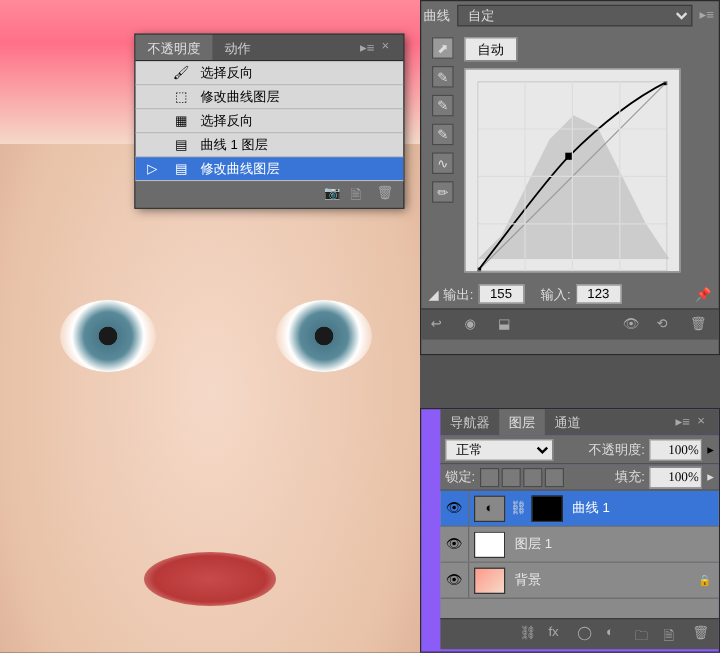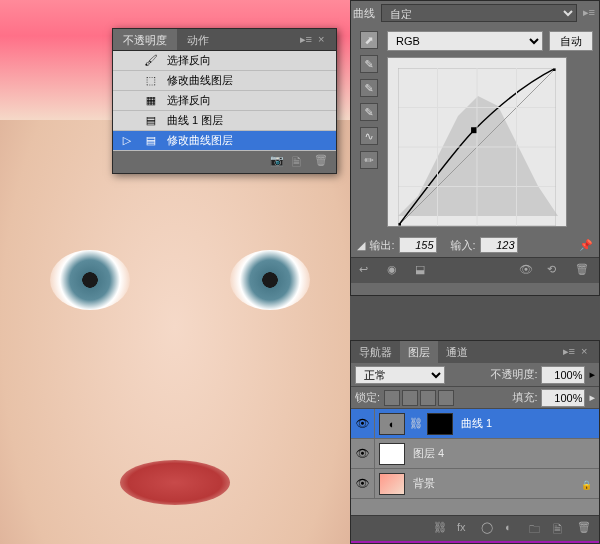--- a/index.html
+++ b/index.html
@@ -43,32 +43,32 @@
 .tool-icon { width: 18px; height: 18px; background: #7a7a7a; border: 1px solid #4a4a4a; display: flex; align-items: center; justify-content: center; color: #ddd; cursor: pointer; }
 .tool-icon.active { background: #9a9a9a; }
 .curves-right { flex: 1; }
 .channel-row { display: flex; gap: 6px; margin-bottom: 6px; }
 .channel-select { flex: 1; background: #e8e8e8; border: 1px solid #888; padding: 2px 4px; height: 20px; }
 .auto-btn { background: #e8e8e8; border: 1px solid #888; padding: 2px 10px; height: 20px; cursor: pointer; }
 .curves-graph { width: 180px; height: 170px; background: #e8e8e8; border: 1px solid #888; position: relative; }
 .histogram { position: absolute; bottom: 10px; left: 10px; right: 10px; height: 140px; opacity: 0.35; }
 .curve-line { position: absolute; inset: 10px; }
 .output-row { display: flex; align-items: center; gap: 4px; padding: 4px 6px; color: #ddd; }
-.output-row input { width: 38px; background: #e8e8e8; border: 1px solid #888; padding: 1px 2px; text-align: right; font-style: italic; }
+.output-row input { width: 38px; background: #e8e8e8; border: 1px solid #888; padding: 1px 2px; text-align: center; }
 .curves-bottom { height: 26px; background: #535353; border-top: 1px solid #3a3a3a; display: flex; align-items: center; gap: 12px; padding: 0 8px; }
 
 
-.layers-panel { position: absolute; right: 0; top: 340px; width: 250px; height: 204px; background: #a21caf; border: 1px solid #2a2a2a; }
+.layers-panel { position: absolute; right: 0; top: 340px; width: 250px; height: 204px; background: #8b5cf6; border: 1px solid #2a2a2a; padding-left: 16px; }
 .layers-tabs { display: flex; background: #535353; height: 22px; }
 .layers-tab { padding: 4px 8px; color: #ccc; cursor: pointer; }
 .layers-tab.active { background: #6b6b6b; color: #e0e0e0; }
 .blend-row { display: flex; align-items: center; height: 24px; padding: 2px 4px; gap: 4px; background: #6b6b6b; border-bottom: 1px solid #4a4a4a; }
 .blend-select { background: #e8e8e8; border: 1px solid #888; padding: 1px 4px; height: 18px; width: 90px; }
 .opacity-label { color: #ddd; margin-left: auto; }
-.opacity-input { background: #e8e8e8; border: 1px solid #888; width: 44px; padding: 1px 2px; text-align: right; height: 18px; }
+.opacity-input { background: #e8e8e8; border: 1px solid #888; width: 44px; padding: 1px 2px; text-align: right; height: 18px; font-family: Liberation Serif, serif; }
 .lock-row { display: flex; align-items: center; height: 22px; padding: 2px 4px; gap: 4px; background: #6b6b6b; border-bottom: 1px solid #4a4a4a; color: #ddd; justify-content: flex-end; }
 .lock-icons { display: flex; gap: 2px; }
 .lock-icon { width: 16px; height: 16px; background: #7a7a7a; border: 1px solid #4a4a4a; }
 .layer-list { background: #8a8a8a; height: 106px; overflow: auto; }
 .layer-item { display: flex; align-items: center; height: 30px; border-bottom: 1px solid #6a6a6a; background: #8a8a8a; }
 .layer-item.selected { background: #3875d7; }
 .layer-vis { width: 24px; display: flex; justify-content: center; border-right: 1px solid #6a6a6a; height: 100%; align-items: center; }
 .layer-thumb { width: 26px; height: 22px; background: #fff; margin: 0 4px; border: 1px solid #333; }
 .layer-thumb.mask { background: #000; }
 .layer-thumb.bg-thumb { background: linear-gradient(135deg, #ff9a8a 0%, #f5d9c8 100%); }
@@ -162,23 +162,20 @@
     <div class="curves-tools">
       <div class="tool-icon active">⬈</div>
       <div class="tool-icon">✎</div>
       <div class="tool-icon">✎</div>
       <div class="tool-icon">✎</div>
       <div class="tool-icon">∿</div>
       <div class="tool-icon">✏</div>
     </div>
     <div class="curves-right">
       <div class="channel-row">
-        <select class="channel-select chevron">
-          <option>RGB</option>
-        </select>
         <button class="auto-btn">自动</button>
       </div>
       <div class="curves-graph">
         <svg class="histogram" viewBox="0 0 160 140" preserveAspectRatio="none">
           <polygon fill="#999" points="0,140 20,120 40,80 60,40 80,20 100,30 120,70 140,110 160,140"></polygon>
         </svg>
         <svg class="curve-line" viewBox="0 0 160 160" preserveAspectRatio="none">
           <line x1="0" y1="160" x2="160" y2="0" stroke="#999" stroke-width="1"></line>
           <path d="M 0 160 Q 60 80 77 63 Q 120 20 160 0" stroke="#000" stroke-width="1.5" fill="none"></path>
           <rect x="74" y="60" width="6" height="6" fill="#000"></rect>
@@ -255,21 +252,21 @@
       <div class="layer-thumb" style="background:#888;display:flex;align-items:center;justify-content:center">◐</div>
       <span style="color:#ddd">⛓</span>
       <div class="layer-thumb mask"></div>
       <span class="layer-name">曲线 1</span>
     </div>
     <div class="layer-item">
       <div class="layer-vis">
           <span class="eye-icon"></span>
         </div>
       <div class="layer-thumb dots"></div>
-      <span class="layer-name">图层 4</span>
+      <span class="layer-name">图层 1</span>
     </div>
     <div class="layer-item">
       <div class="layer-vis">
           <span class="eye-icon"></span>
         </div>
       <div class="layer-thumb bg-thumb"></div>
       <span class="layer-name" style="">背景</span>
       <span class="lock-glyph" style="margin-left:auto;margin-right:6px"></span>
     </div>
   </div>

